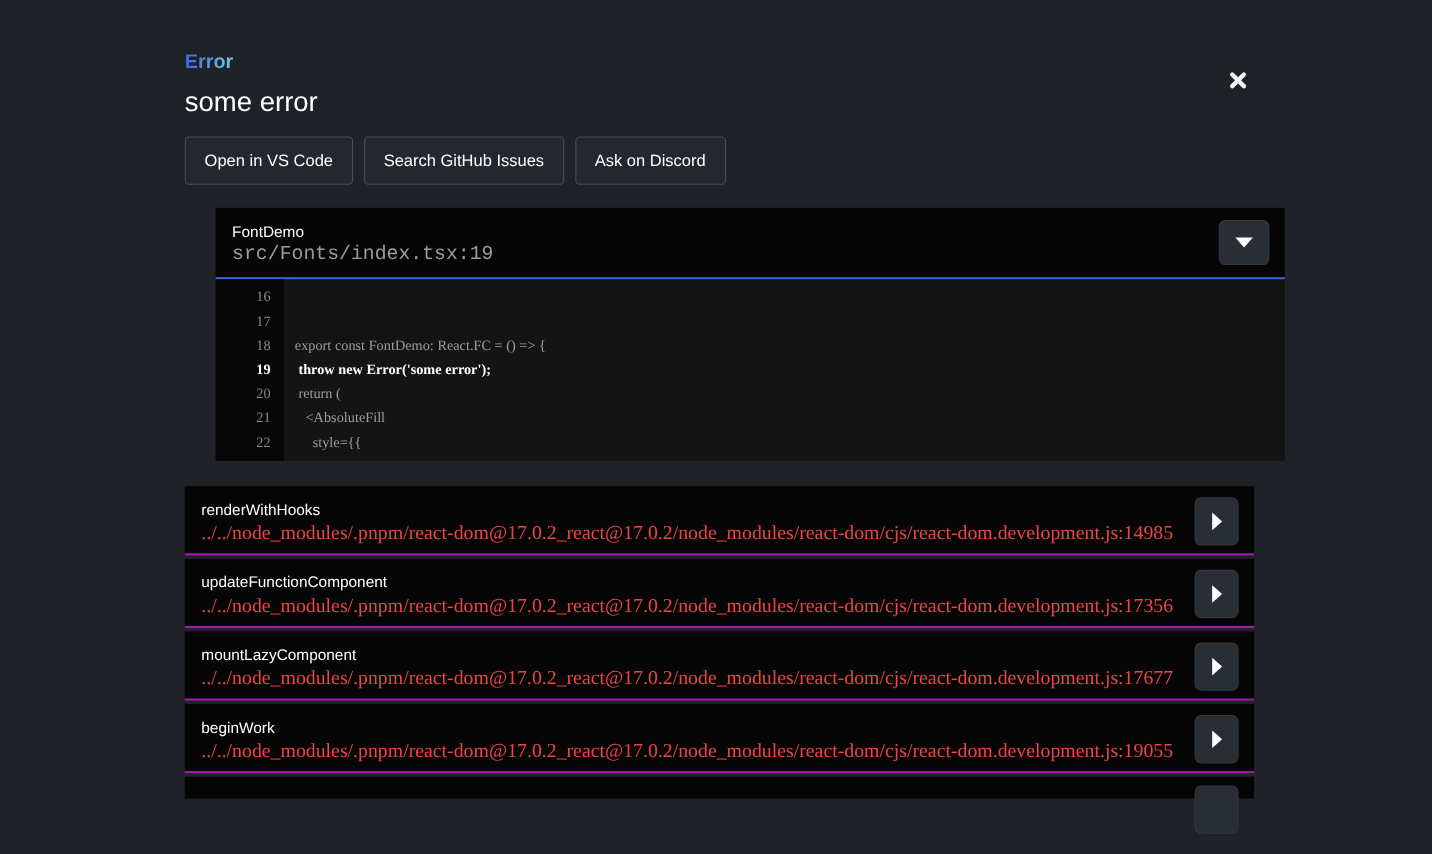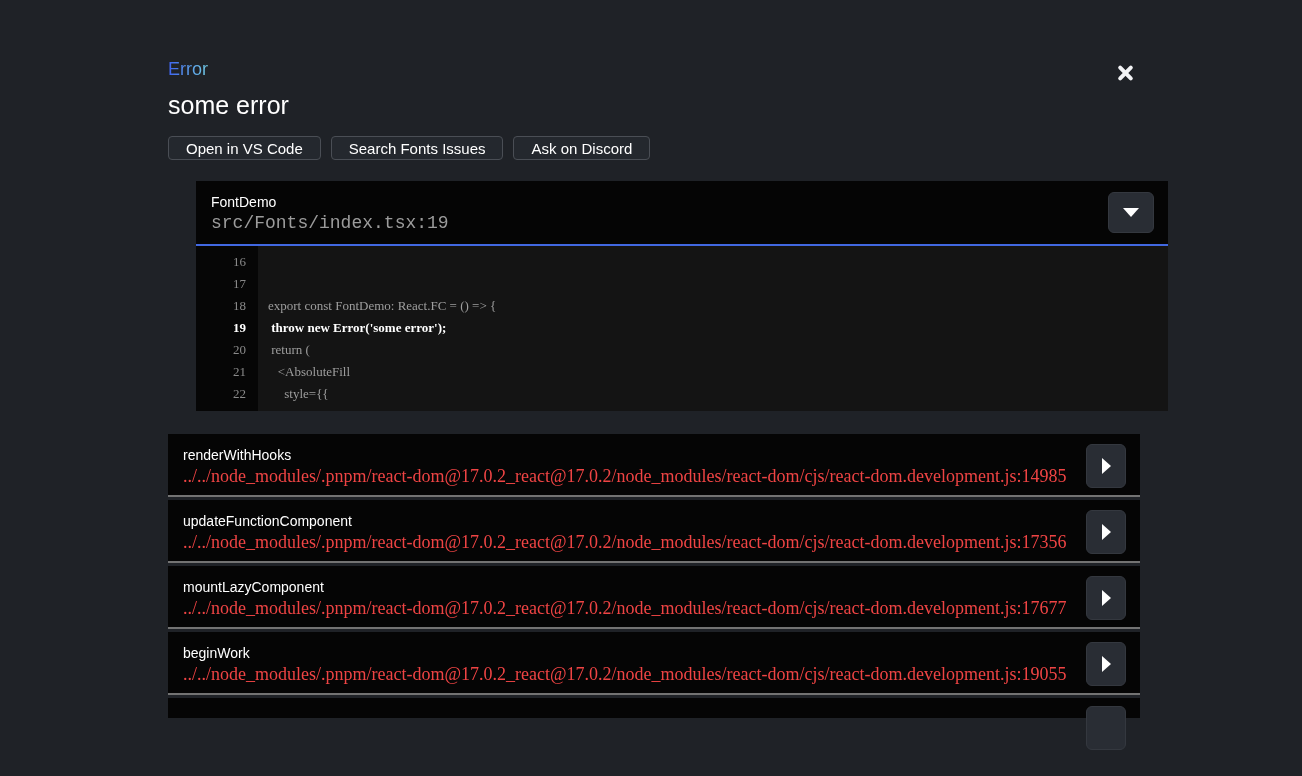--- a/index.html
+++ b/index.html
@@ -7,34 +7,34 @@
     width:1302px;height:776px;overflow:hidden;
     background:#1f2227;
     font-family:"Liberation Sans",sans-serif;
     -webkit-font-smoothing:antialiased;
   }
   .page{position:relative;width:1302px;height:776px;}
   .content{position:absolute;left:168px;top:0;width:972px;}
 
   
   .kicker{
-    margin-top:59px;
-    font-size:18px;font-weight:normal;line-height:20px;
+    margin-top:46px;
+    font-size:18px;font-weight:bold;line-height:20px;
     background:linear-gradient(90deg,#3e63f0 0%,#71cbe4 100%);
     -webkit-background-clip:text;background-clip:text;
     color:transparent;
     display:inline-block;
   }
   .err-title{
     margin:12px 0 0 0;
     font-size:25px;font-weight:normal;color:#ffffff;line-height:28px;
   }
   .actions{margin-top:17px;display:flex;gap:10px;}
   .action-btn{
-    height:24px;padding:0 17px;
+    height:44px;padding:0 17px;
     background:#24282e;border:1px solid #4a4e55;border-radius:4px;
     color:#ffffff;font-size:15px;font-family:"Liberation Sans",sans-serif;
     display:flex;align-items:center;cursor:pointer;
   }
   .close-btn{
     position:absolute;left:1110px;top:58px;width:30px;height:30px;
     background:transparent;border:none;cursor:pointer;padding:0;
   }
   .close-btn .bar{
     position:absolute;left:6px;top:13px;width:19px;height:4px;
@@ -70,21 +70,21 @@
   .code-row{position:relative;display:flex;line-height:22px;font-size:13px;
     font-family:Liberation Serif, serif;}
   .code-row .ln{width:50px;padding-right:12px;text-align:right;color:#8a8a8a;flex:none;}
   .code-row .src{padding-left:10px;white-space:pre;color:#9e9e9e;}
   .code-row.highlight .ln,.code-row.highlight .src{color:#ffffff;font-weight:bold;}
 
   
   .frames{margin-top:23px;}
   .stack-frame{
     position:relative;background:#050505;height:63px;
-    border-bottom:2px solid #737373;margin-bottom:3px;
+    border-bottom:2px solid #a21caf;margin-bottom:3px;
     padding:0 70px 0 15px;box-sizing:border-box;
   }
   .sf-name{padding-top:13px;color:#ffffff;font-size:14px;line-height:17px;}
   .sf-path{
     margin-top:5px;color:#ef4444;font-size:18px;line-height:15px;
     font-family:Liberation Serif, serif;white-space:nowrap;
   }
   .sf-btn{
     position:absolute;right:14px;top:10px;width:40px;height:44px;
     background:#292d34;border:1px solid #34383f;border-radius:6px;
@@ -103,21 +103,21 @@
     <span class="bar b"></span>
   </button>
 
   <div class="content">
 
     <div class="kicker">Error</div>
     <h1 class="err-title">some error</h1>
 
     <div class="actions">
       <button class="action-btn">Open in VS Code</button>
-      <button class="action-btn">Search Fonts Issues</button>
+      <button class="action-btn">Search GitHub Issues</button>
       <button class="action-btn">Ask on Discord</button>
     </div>
 
     <section class="code-frame">
       <div class="code-frame-header">
         <div class="cf-fn">FontDemo</div>
         <div class="cf-loc">src/Fonts/index.tsx:19</div>
         <button class="icon-btn">
           <span class="tri-down"></span>
         </button>

